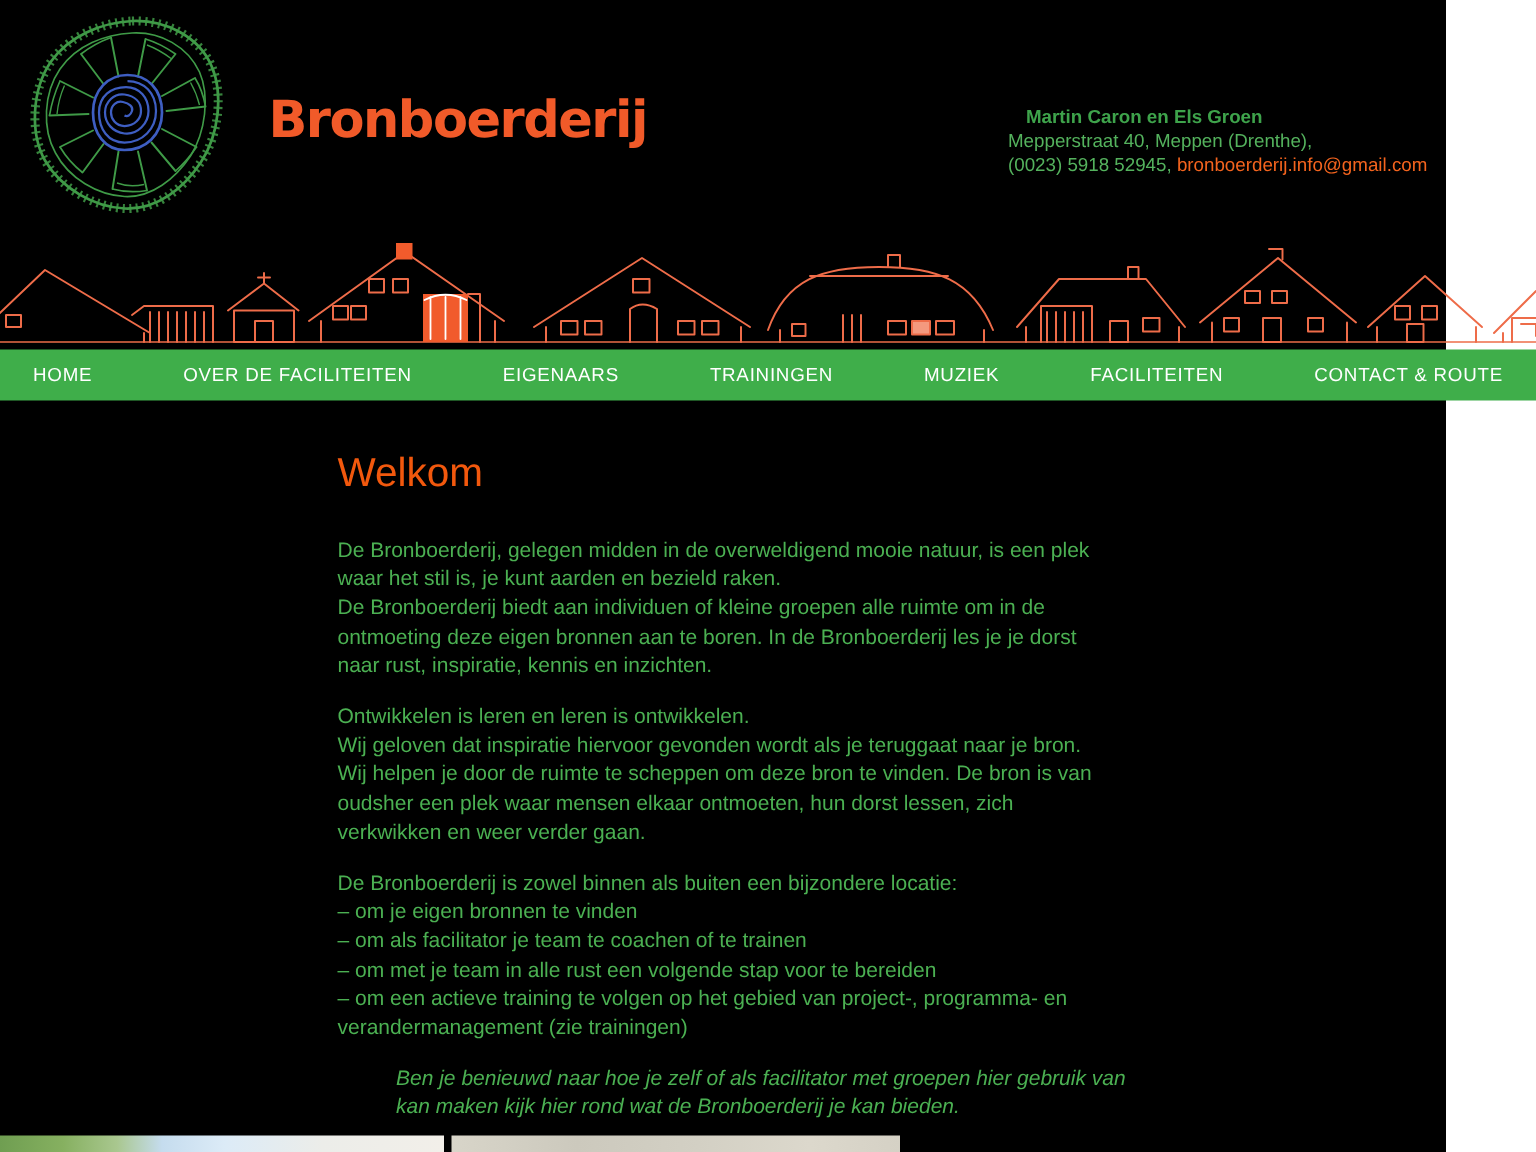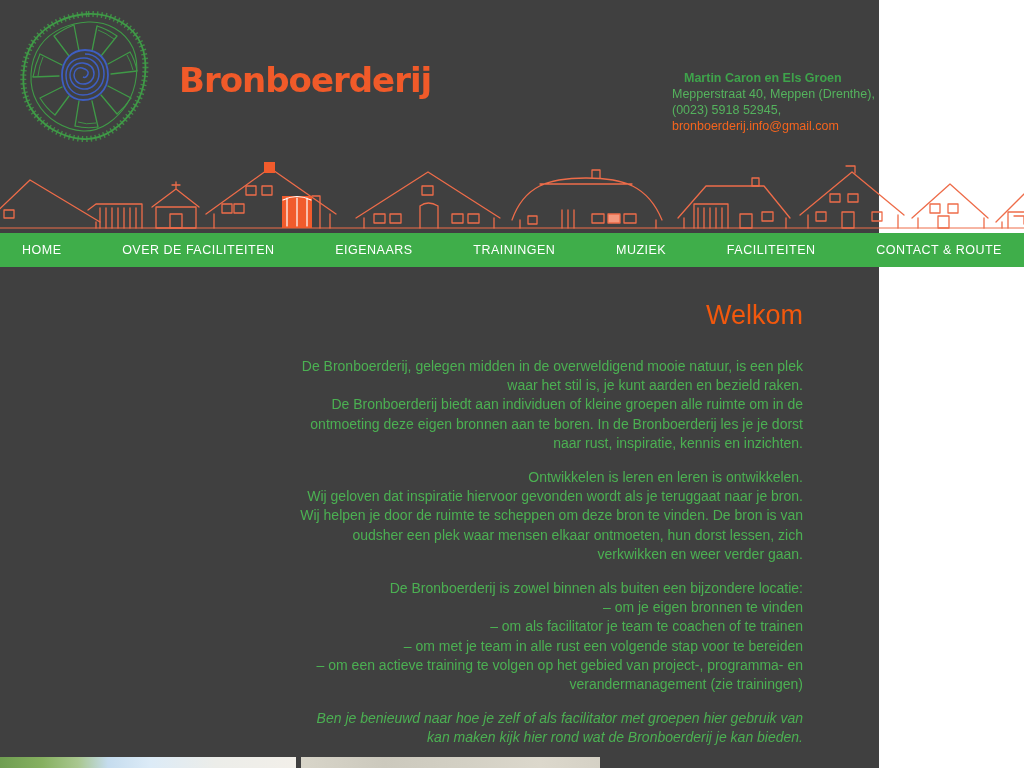--- a/index.html
+++ b/index.html
@@ -1,18 +1,18 @@
 <!DOCTYPE html>
 <html><head>
 <meta charset="utf-8">
 <style>
   * { margin:0; padding:0; box-sizing:border-box; }
   html,body { width:1024px; height:768px; overflow:hidden; background:#ffffff;
               font-family:"Liberation Sans","DejaVu Sans",sans-serif; }
-  #page { position:relative; width:879px; height:768px; background:#404040; }
+  #page { position:relative; width:964px; height:768px; background:#000000; }
 
   
   .logo { position:absolute; left:13px; top:8px; width:150px; height:148px; cursor:pointer; }
   .wordmark { position:absolute; left:179px; top:60px; font-size:34px; font-weight:bold;
               letter-spacing:-1px; color:#f15a29; cursor:pointer;
               font-family:"DejaVu Sans","Liberation Sans",sans-serif; }
   .contact { position:absolute; left:672px; top:70px; font-size:12.5px; line-height:16px;
              color:#54b25d; }
   .contact .name { font-weight:bold; color:#3ea34b;margin-left:12px; }
   .contact a { color:#f4641e; text-decoration:none; cursor:pointer; }
@@ -20,25 +20,25 @@
   
   .houses { position:absolute; left:0; top:160px; width:1024px; height:73px; }
 
   
   .nav { position:absolute; left:0; top:233px; width:1024px; height:27px; background:#3fae4a;
          display:flex; align-items:center; justify-content:space-between; padding:17px 22px; }
   .nav-item { color:#ffffff; font-size:12.5px; letter-spacing:0.5px; cursor:pointer;
               white-space:nowrap; }
 
   
-  .main { position:absolute; left:225px; top:300px; width:578px;text-align:right; }
+  .main { position:absolute; left:225px; top:300px; width:578px; }
   .page-title { color:#f2580d; font-size:27px; font-weight:normal; margin-bottom:26px; }
   .para { color:#4bb052; font-size:14px; line-height:19.2px; white-space:pre-line;
           margin-bottom:15px; }
-  .para.italic { font-style:italic; margin-bottom:0; }
+  .para.italic { font-style:italic; margin-bottom:0;margin-left:39px; }
 
   
   .gallery { position:absolute; left:0; top:757px; width:1024px; height:100px; }
   .photo { position:absolute; top:0; height:100px; }
   .photo-outdoor { left:0; width:296px;
     background:linear-gradient(90deg,#6f9e51 0px,#86b060 42px,#a9c78f 78px,#c5dcee 108px,
                #dcebf7 150px,#ecede9 215px,#f2efe9 296px); }
   .photo-interior { left:301px; width:299px;
     background:linear-gradient(90deg,#d8d5c9 0%,#ccc9bd 28%,#d3d0c4 55%,#dcd8cc 80%,#d5d1c5 100%); }
 </style>

